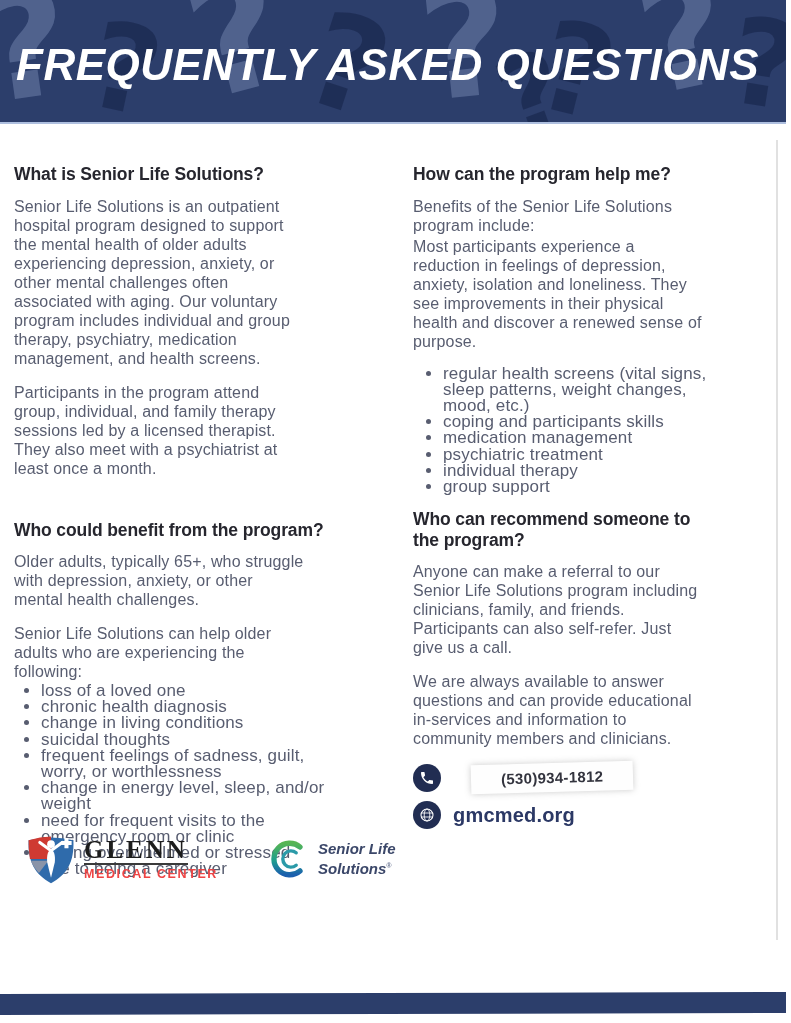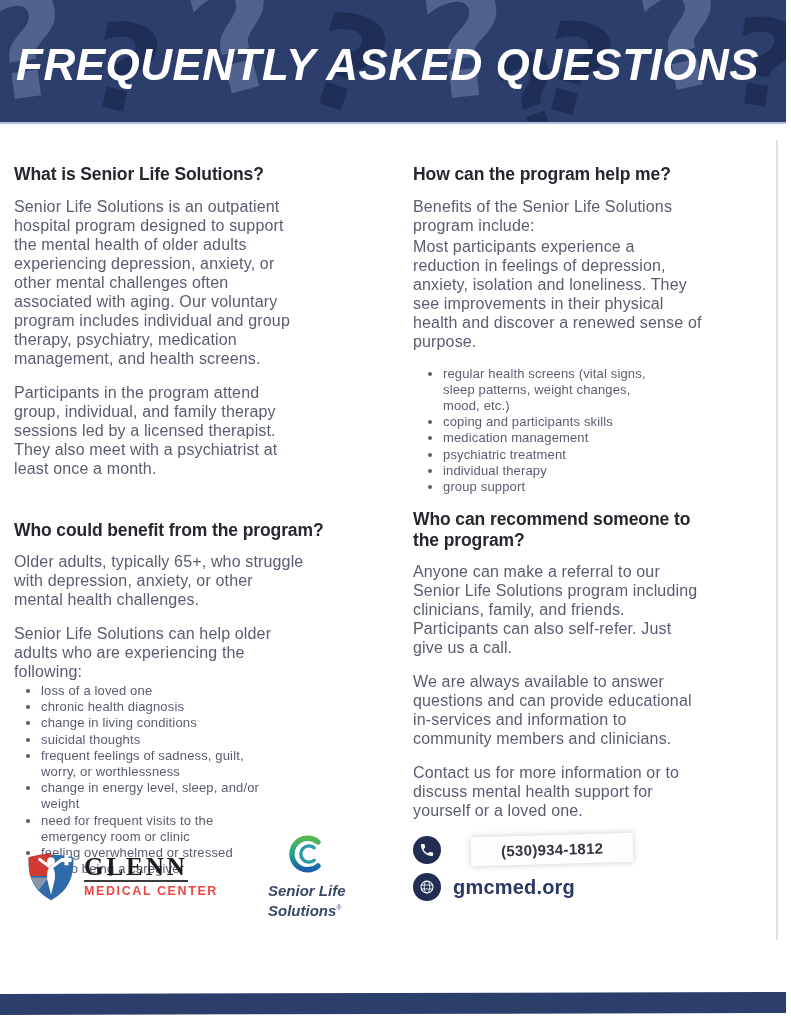--- a/index.html
+++ b/index.html
@@ -80,21 +80,21 @@
     line-height: 19px;
     letter-spacing: 0.15px;
     margin: 0 0 15px 0;
     white-space: pre-line;
   }
   p.body.tight { margin-bottom: 2px; }
   ul.bullets {
     margin: 0 0 14px 0;
     padding-left: 27px;
     color: #585d70;
-    font-size: 13px;
+    font-size: 17px;
     line-height: 16.2px;
     letter-spacing: 0.15px;
   }
   .col-right ul.bullets { padding-left: 30px; }
   ul.bullets li { white-space: pre-line; }
   .gap-top { display: block; margin-top: 42px; }
   .gap-top-sm { display: block; margin-top: 2px; }
 
   
   .contact { margin-top: 14px; }
@@ -152,21 +152,21 @@
     padding-bottom: 1px;
     width: fit-content;
   }
   .glenn-sub {
     font-size: 12.5px;
     font-weight: bold;
     color: #ef4444;
     letter-spacing: 1.6px;
     margin-top: 2px;
   }
-  .sls-logo { display: flex; align-items: center; gap: 8px; flex-direction: column; }
+  .sls-logo { display: flex; align-items: center; gap: 8px; }
   .sls-swirl { width: 42px; height: 42px; }
   .sls-text {
     font-style: italic;
     font-weight: bold;
     color: #3b4769;
     font-size: 15px;
     line-height: 16.5px;
   }
   .sls-text sup { font-size: 7px; color: #6b7694; }
 
@@ -279,23 +279,20 @@
 Senior Life Solutions program including
 clinicians, family, and friends.
 Participants can also self-refer. Just
 give us a call.</p>
       </section>
       <section>
         <p class="body">We are always available to answer
 questions and can provide educational
 in-services and information to
 community members and clinicians.</p>
-        <p class="body">Contact us for more information or to
-discuss mental health support for
-yourself or a loved one.</p>
       </section>
 
       <div class="contact">
         <div class="contact-row">
           <span class="icon-circle">
             <svg viewBox="0 0 24 24" aria-hidden="true">
               <path fill="#ffffff" d="M6.62 10.79c1.44 2.83 3.76 5.14 6.59 6.59l2.2-2.2c.27-.27.67-.36 1.02-.24 1.12.37 2.33.57 3.57.57.55 0 1 .45 1 1V20c0 .55-.45 1-1 1-9.39 0-17-7.61-17-17 0-.55.45-1 1-1h3.5c.55 0 1 .45 1 1 0 1.25.2 2.45.57 3.57.11.35.03.74-.25 1.02l-2.2 2.2z"></path>
             </svg>
           </span>
           <span class="phone-sticker">(530)934-1812</span>

